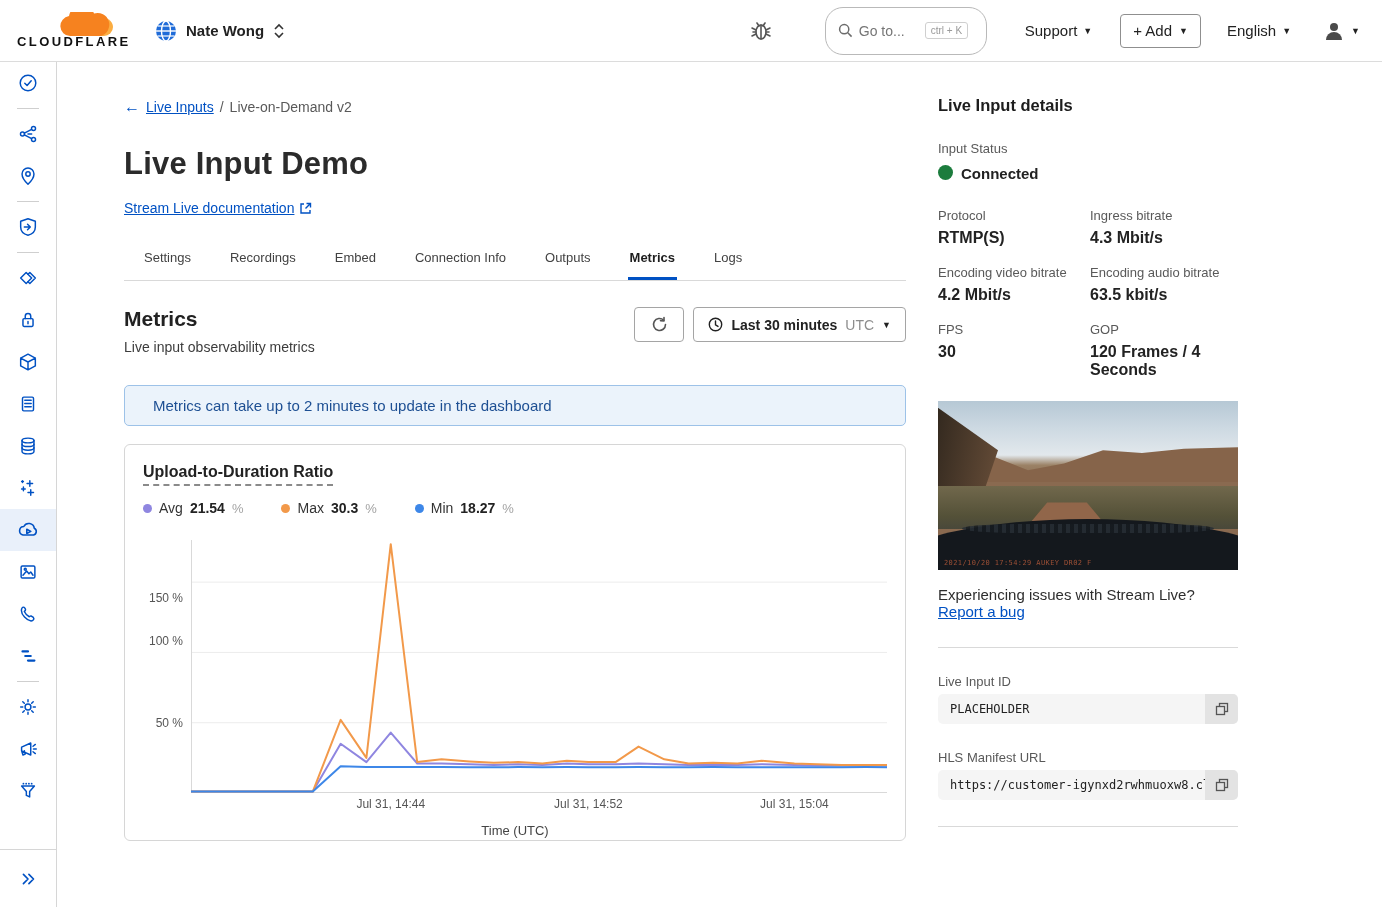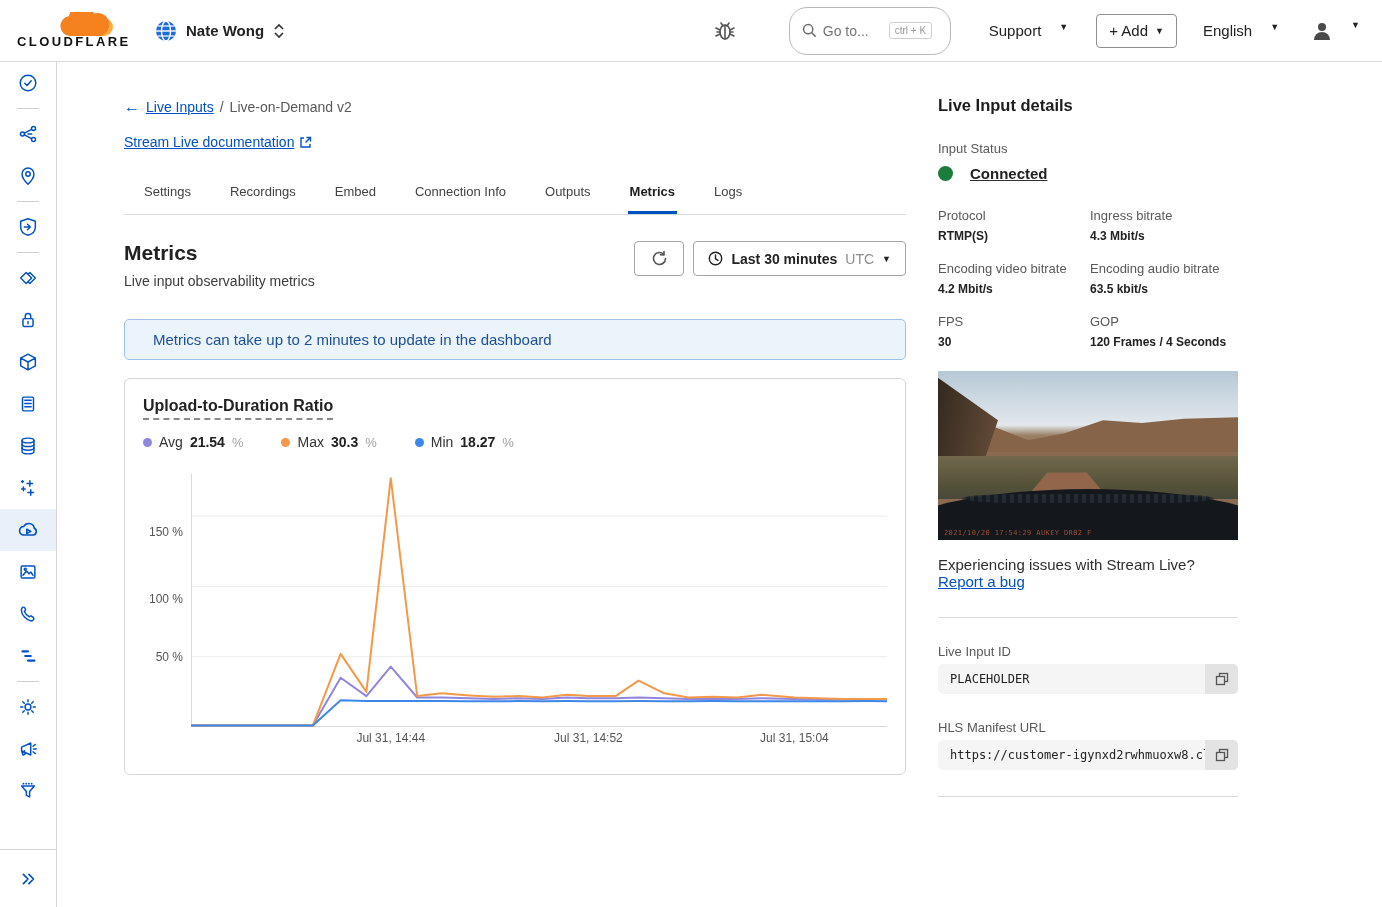--- a/index.html
+++ b/index.html
@@ -14,21 +14,21 @@
   .logo-word { font-size:13px; font-weight:800; letter-spacing:2.4px; color:#111; margin-top:-4px; }
   .account { display:flex; align-items:center; gap:9px; margin-left:28px; }
   .account-name { font-size:15px; font-weight:700; color:#222; }
   .hdr-right { margin-left:auto; display:flex; align-items:center; margin-right:22px; }
   .bug-btn { margin-right:52px; display:flex; }
   .search-pill { width:162px; height:48px; border:1px solid #b9b9b9; border-radius:18px;
     display:flex; align-items:center; padding:0 8px 0 12px; gap:6px; }
   .search-pill input { border:none; outline:none; width:60px; font-size:14px; color:#555;
     font-family:inherit; background:transparent; }
   .kbd { font-size:10px; color:#9a9a9a; border:1px solid #cfcfcf; border-radius:3px; padding:2px 5px; }
-  .hdr-item { display:flex; align-items:flex-start; gap:18px; font-size:15px; color:#222; cursor:pointer; }
+  .hdr-item { display:flex; align-items:center; gap:6px; font-size:15px; color:#222; cursor:pointer; }
   .support-item { margin-left:38px; }
   .add-btn { margin-left:28px; border:1px solid #8f8f8f; border-radius:4px; height:34px;
     padding:10px 12px; display:flex; align-items:center; gap:7px; font-size:15px; color:#222; background:#fff; }
   .lang-item { margin-left:26px; }
   .user-item { margin-left:32px; }
   .caret { font-size:9px; color:#222; }
 
   
   .sidebar { position:absolute; top:62px; left:0; bottom:0; width:57px; background:#fff;
     border-right:1px solid #d6d6d6; display:flex; flex-direction:column; align-items:stretch; }
@@ -85,26 +85,26 @@
   .plot { flex:1; position:relative; height:253px; }
   .plot svg { position:absolute; inset:0; }
   .x-ticks { position:relative; height:18px; margin-left:48px; margin-top:4px; }
   .x-ticks span { position:absolute; transform:translateX(-50%); font-size:12px; color:#555; white-space:nowrap; }
   .x-axis-title { text-align:center; margin-top:8px; font-size:13px; color:#444; }
 
   
   .rail { position:absolute; left:938px; top:62px; width:300px; }
   .rail-h { margin-top:34px; font-size:16.5px; font-weight:700; color:#1d1d1d; }
   .lbl { font-size:13px; color:#595959; }
-  .status-row { margin-top:9px; display:flex; align-items:center; gap:17px;text-decoration:underline; }
+  .status-row { margin-top:9px; display:flex; gap:8px; }
   .status-dot { width:15px; height:15px; border-radius:50%; background:#1c7c3d; }
   .status-text { font-size:15px; font-weight:700; color:#222; }
   .field-grid { margin-top:26px; display:grid; grid-template-columns:152px 148px; row-gap:18px; }
   .field .lbl { display:block; }
-  .field .val { margin-top:6px; font-size:12px; font-weight:700; color:#222; }
+  .field .val { margin-top:6px; font-size:16px; font-weight:700; color:#222; }
 
   .thumb { margin-top:22px; position:relative; width:300px; height:169px; overflow:hidden;
     background:linear-gradient(180deg,#b6c8d5 0%,#cdd9e2 16%,#e2e8ec 32%,#9b8266 38%,#8a6a50 46%); }
   .t-mesa { position:absolute; left:0; right:0; top:26%; height:22%; background:#86644a;
     clip-path:polygon(0 100%,0 55%,10% 70%,18% 30%,30% 68%,42% 50%,55% 14%,68% 22%,82% 10%,100% 6%,100% 100%); }
   .t-leftwall { position:absolute; left:0; top:4%; width:20%; height:72%;
     background:linear-gradient(100deg,#33291f,#6b503a); clip-path:polygon(0 0,100% 35%,55% 100%,0 100%); }
   .t-valley { position:absolute; left:0; right:0; top:50%; height:26%;
     background:linear-gradient(180deg,#71684c,#545138 70%,#49483a); }
   .t-road { position:absolute; left:28%; top:60%; width:30%; height:18%; background:#91664a;
@@ -316,20 +316,21 @@
 
 <main class="main">
 
   <div class="breadcrumb">
     <span class="back-arrow">←</span>
     <a class="bc-link">Live Inputs</a>
     <span class="bc-rest">/</span>
     <span class="bc-rest">Live-on-Demand v2</span>
   </div>
 
+  <h1 class="page-title">Live Input Demo</h1>
 
   <a class="doc-link">
     <span>Stream Live documentation</span>
     <svg width="13" height="13" viewBox="0 0 13 13">
       <path d="M5 2 H2 V11 H11 V8" fill="none" stroke="#0051c3" stroke-width="1.4"></path>
       <path d="M7.5 1.5 H11.5 V5.5 M11.2 1.8 L6.5 6.5" fill="none" stroke="#0051c3" stroke-width="1.4"></path>
     </svg>
   </a>
 
   <div class="tabs">
@@ -388,41 +389,42 @@
         <span class="legend-dot" style="background: rgb(61, 135, 232);"></span>
         <span class="legend-name">Min</span>
         <span class="legend-val">18.27</span>
         <span class="legend-unit">%</span>
       </div>
     </div>
 
     <div class="plot-row">
       <div class="y-labels" id="y-labels">
           <span style="top: 175.722px;">50 %</span>
-          <span style="top: 118px;">100 %</span>
+          <span style="top: 94px;">100 %</span>
           <span style="top: 51px;">150 %</span>
         </div>
       <div class="plot">
         <svg id="chart-svg" width="100%" height="100%" viewBox="0 0 700 253" preserveAspectRatio="none">
             <line x1="0" x2="700" y1="182.72222222222223" y2="182.72222222222223" stroke="#ececec" stroke-width="1"></line>
             <line x1="0" x2="700" y1="112.44444444444443" y2="112.44444444444443" stroke="#ececec" stroke-width="1"></line>
             <line x1="0" x2="700" y1="42.16666666666666" y2="42.16666666666666" stroke="#ececec" stroke-width="1"></line>
             <polyline points="0.5,0 0.5,253" stroke="#d9d9d9" fill="none" stroke-width="1"></polyline>
             <polyline points="0,252.5 700,252.5" stroke="#d9d9d9" fill="none" stroke-width="1"></polyline>
             <polyline points="0.0,251.6 42.0,251.6 84.0,251.6 122.5,251.6 150.5,203.8 176.4,222.1 200.9,192.6 227.5,223.5 252.0,223.5 280.0,224.2 304.5,224.9 329.0,224.2 353.5,224.9 378.0,223.5 399.7,224.2 427.0,224.2 450.1,223.5 476.0,224.2 500.5,224.9 525.0,224.9 549.5,224.9 574.0,224.2 606.9,224.9 630.0,225.6 654.5,225.6 679.0,225.6 700.0,225.6" fill="none" stroke="#8f86e0" stroke-width="2" stroke-linejoin="round"></polyline>
             <polyline points="0.0,251.6 42.0,251.6 84.0,251.6 122.5,251.6 150.5,179.9 176.4,217.9 200.9,4.2 227.5,222.1 252.0,219.3 280.0,221.4 304.5,222.8 329.0,222.1 353.5,223.5 378.0,220.7 399.7,222.1 427.0,222.1 450.1,206.6 476.0,219.3 500.5,223.5 525.0,222.8 549.5,223.5 574.0,220.7 606.9,223.5 630.0,224.2 654.5,224.9 679.0,224.9 700.0,224.9" fill="none" stroke="#f2994a" stroke-width="2" stroke-linejoin="round"></polyline>
             <polyline points="0.0,251.6 42.0,251.6 84.0,251.6 122.5,251.6 150.5,226.3 176.4,227.0 200.9,227.0 227.5,227.0 252.0,227.0 280.0,227.3 304.5,227.3 329.0,227.1 353.5,227.3 378.0,227.1 399.7,227.3 427.0,227.3 450.1,227.1 476.0,227.3 500.5,227.3 525.0,227.1 549.5,227.3 574.0,227.3 606.9,227.3 630.0,227.3 654.5,227.3 679.0,227.1 700.0,227.3" fill="none" stroke="#3d87e8" stroke-width="2" stroke-linejoin="round"></polyline>
           </svg>
       </div>
     </div>
     <div class="x-ticks" id="x-ticks">
         <span style="left: 28.7%;">Jul 31, 14:44</span>
         <span style="left: 57.1%;">Jul 31, 14:52</span>
         <span style="left: 86.7%;">Jul 31, 15:04</span>
       </div>
+    <div class="x-axis-title">Time (UTC)</div>
   </section>
 </main>
 
 <aside class="rail">
   <h3 class="rail-h">Live Input details</h3>
 
   <div class="lbl" style="margin-top:26px">Input Status</div>
   <div class="status-row">
     <span class="status-dot"></span>
     <span class="status-text">Connected</span>

